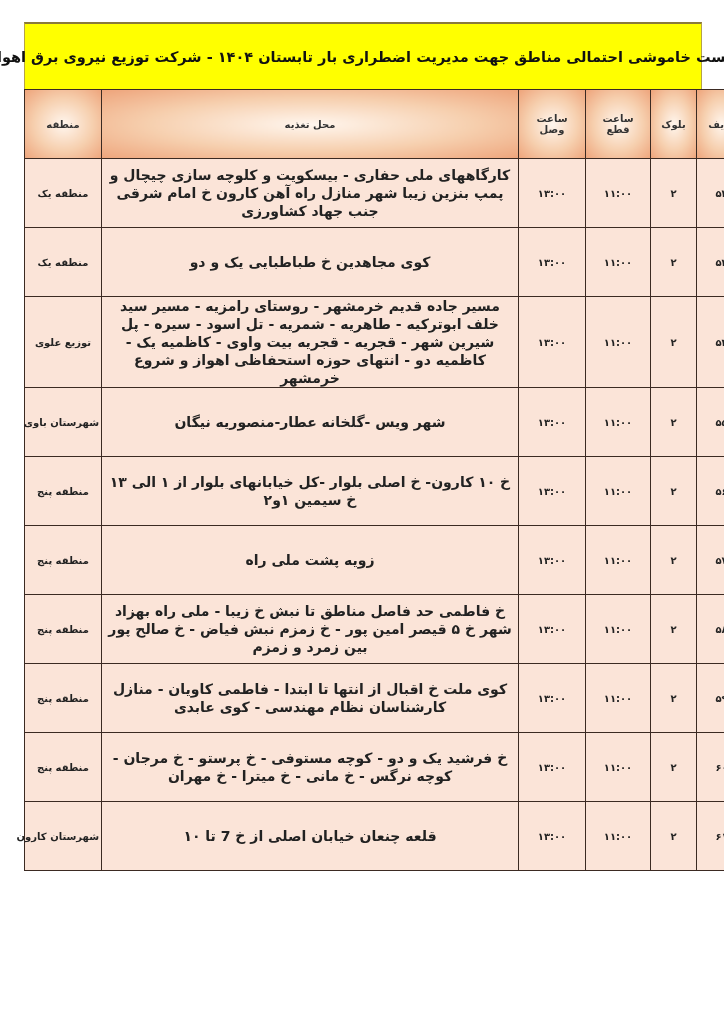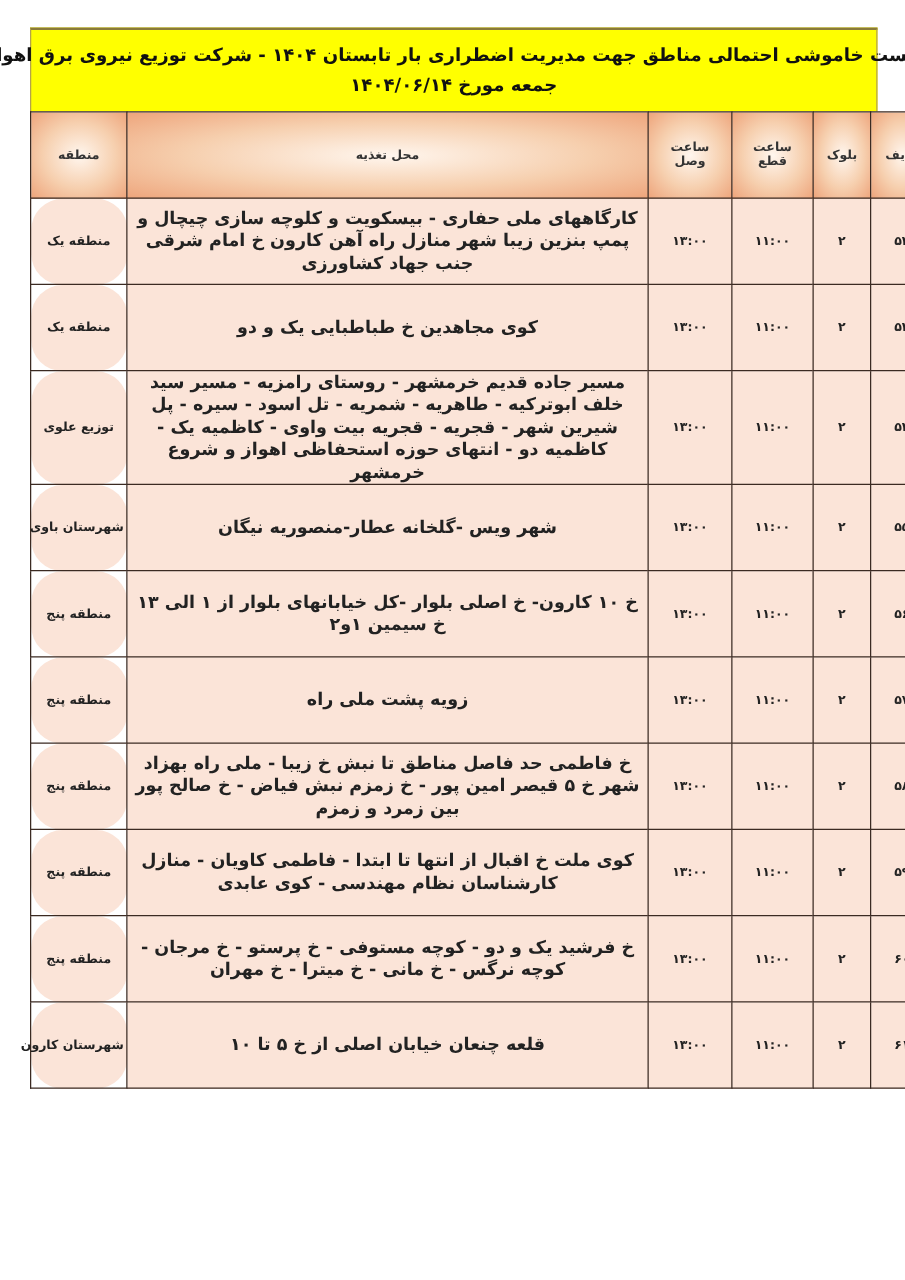--- a/index.html
+++ b/index.html
@@ -16,29 +16,28 @@
            color:#222; padding:0 4px; }
   th { height:68px; font-size:10px; font-weight:bold; color:#333;
        background: radial-gradient(ellipse at center, #fff6ee 0%, #f6cfae 55%, #eea57c 100%); }
   td { height:68px; background:#fbe4d8; font-size:10px; font-weight:bold; line-height:19px; }
   td.desc { font-size:14px; line-height:18px; }
   col.c-row { width:50px; }
   col.c-block { width:46px; }
   col.c-cut { width:65px; }
   col.c-conn { width:67px; }
   col.c-desc { width:417px; }
-  td.region { font-size:10px; white-space:nowrap; padding:0 2px;border-radius:25px; }
+  td.region { font-size:10px; white-space:nowrap; padding:0 2px; }
 </style>
 </head>
 <body>
 
 <div class="sheet">
   <div class="title-box">
     <div class="title-line">لیست خاموشی احتمالی مناطق جهت مدیریت اضطراری بار تابستان ۱۴۰۴ - شرکت توزیع نیروی برق اهواز</div>
-    <div class="title-line">جمعه مورخ ۱۴۰۴/۰۶/۱۴</div>
   </div>
 
   <table>
     <colgroup>
       <col class="c-row">
         <col class="c-block">
         <col class="c-cut">
         <col class="c-conn">
         <col class="c-desc">
         <col style="width:77px">
@@ -124,18 +123,18 @@
     <td>۱۱:۰۰</td>
     <td>۱۳:۰۰</td>
     <td class="desc">خ فرشید یک و دو - کوچه مستوفی - خ پرستو - خ مرجان - کوچه نرگس - خ مانی - خ میترا - خ مهران</td>
     <td class="region">منطقه پنج</td>
   </tr>
         <tr>
     <td>۶۱</td>
     <td>۲</td>
     <td>۱۱:۰۰</td>
     <td>۱۳:۰۰</td>
-    <td class="desc">قلعه چنعان خیابان اصلی از خ ۵ تا ۱۰</td>
+    <td class="desc">قلعه چنعان خیابان اصلی از خ 7 تا ۱۰</td>
     <td class="region">شهرستان کارون</td>
   </tr>
       </tbody>
   </table>
 </div>
 
 </body></html>

